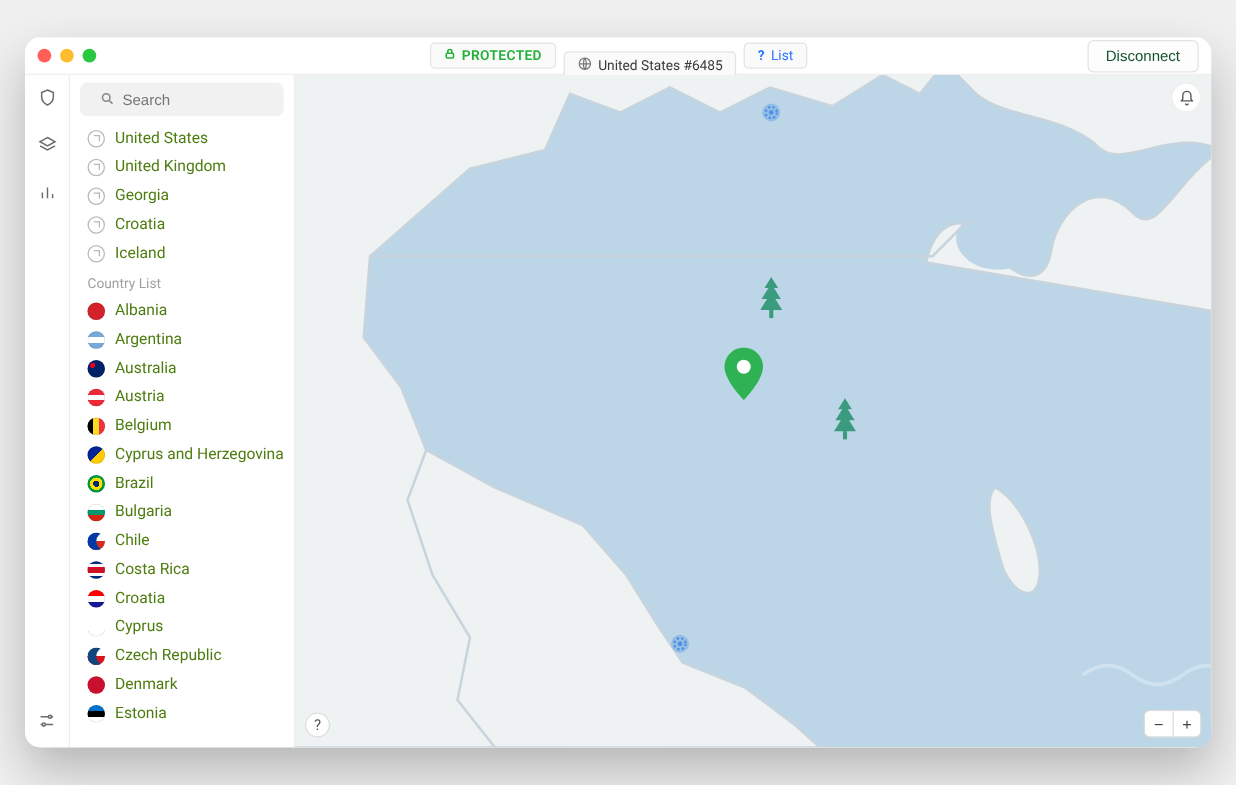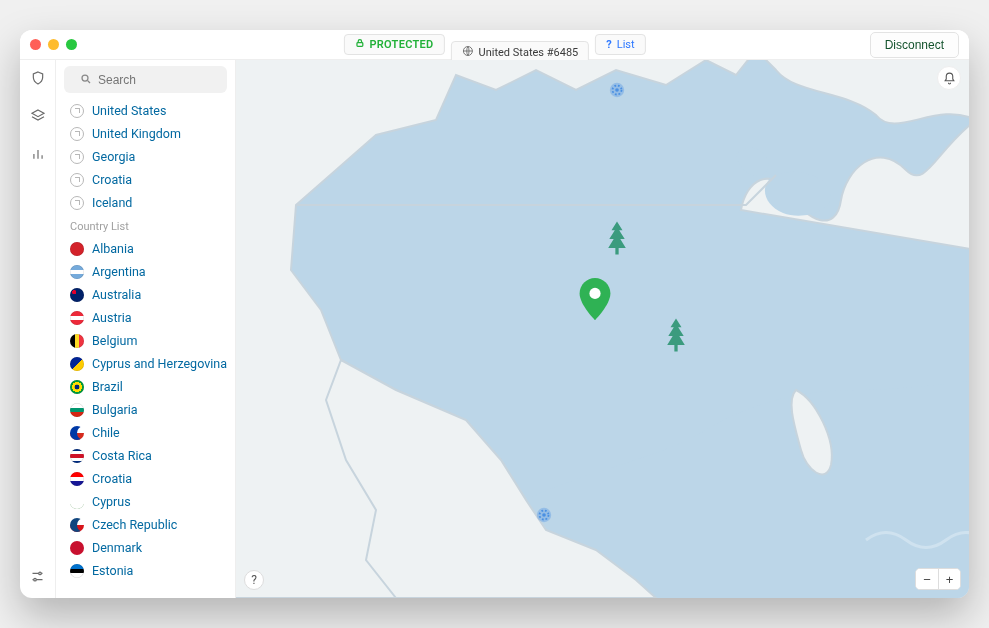--- a/index.html
+++ b/index.html
@@ -129,21 +129,21 @@
     font-size: 11px;
     color: #a0a0a0;
     padding: 6px 10px 4px;
   }
   .list-item {
     display: flex;
     align-items: center;
     gap: 8px;
     padding: 4px 10px;
     font-size: 12.5px;
-    color: #0369a1;
+    color: #4d7c0f;
     cursor: pointer;
     white-space: nowrap;
   }
   .clock {
     width: 14px; height: 14px; border: 1.2px solid #b8b8b8; border-radius: 50%;
     position: relative; flex-shrink: 0;
   }
   .clock::after {
     content: ""; position: absolute; left: 50%; top: 50%;
     width: 4px; height: 4px; border-top:1.2px solid #b8b8b8; border-right:1.2px solid #b8b8b8;

